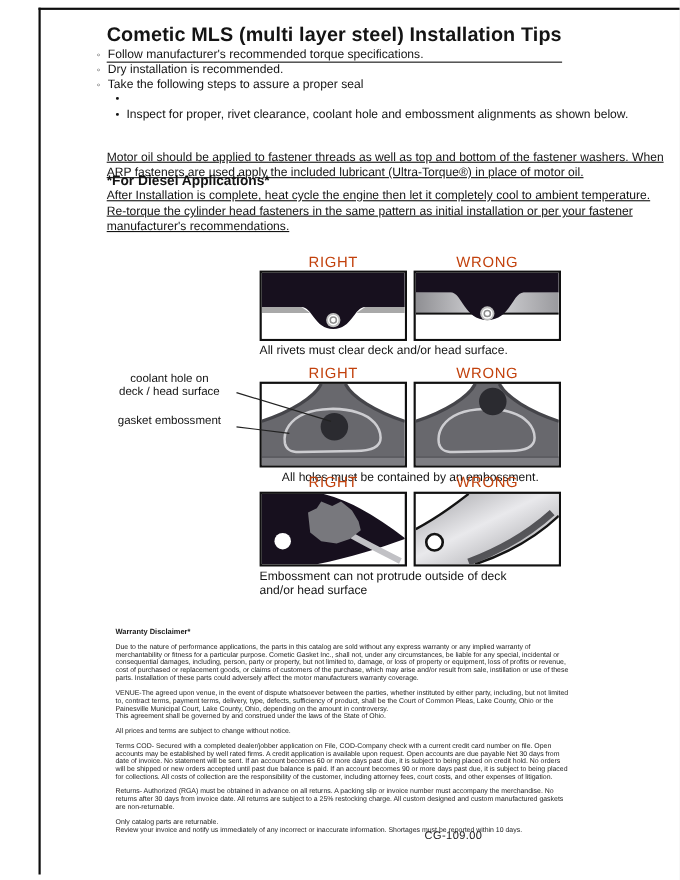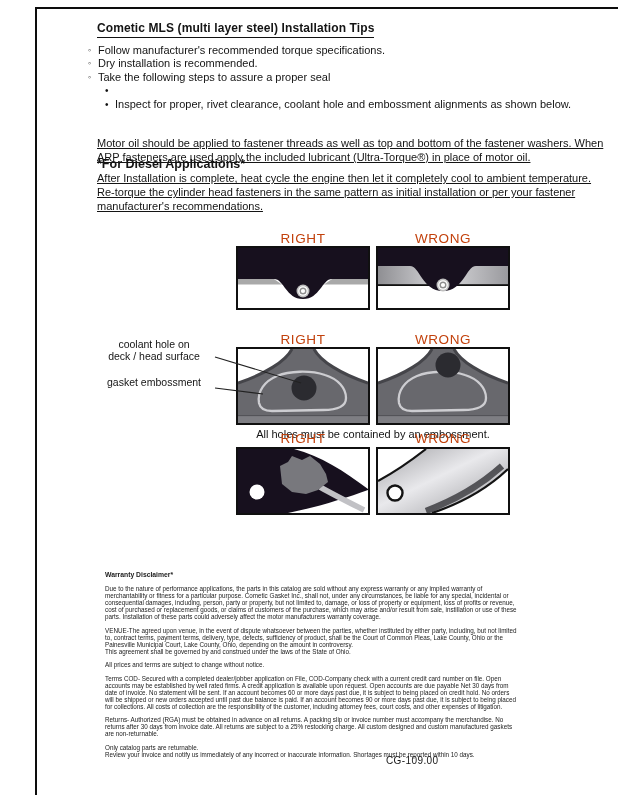--- a/index.html
+++ b/index.html
@@ -4,22 +4,22 @@
 <style>
   html,body{margin:0;padding:0;}
   body{background:#e8e8e8;font-family:"Liberation Sans",sans-serif;}
   #page{position:relative;width:618px;height:800px;background:#ffffff;overflow:hidden;
         color:#141414;-webkit-font-smoothing:antialiased;}
   .abs{position:absolute;}
   
   #border-top{left:35px;top:7px;width:583px;height:2px;background:#0d0d0d;}
   #border-left{left:35px;top:7px;width:2px;height:788px;background:#0d0d0d;}
   
-  #title{left:97px;top:21px;font-size:12px;font-weight:bold;border-bottom:1.6px solid #111;
-         padding-bottom:2px;letter-spacing:.1px;}
+  #title{left:97px;top:21px;font-size:18px;font-weight:bold;border-bottom:1.6px solid #111;
+         padding-bottom:14px;letter-spacing:.1px;}
   .bullets{left:88px;top:44px;font-size:11px;line-height:13.4px;width:520px;}
   .b-row{display:flex;}
   .b-glyph{width:10px;font-size:9px;line-height:13.4px;color:#333;}
   .sub{margin-left:17px;}
   .sub .b-glyph{font-size:10px;color:#111;}
   #diesel-head{left:97px;top:118px;font-size:12.5px;font-weight:bold;margin-top:39px;}
   .para{left:97px;font-size:11px;line-height:14px;width:512px;text-decoration:underline;}
   
   .dlabel{font-size:13.5px;letter-spacing:.6px;color:#c2410c;text-align:center;width:134px;}
   .panel{width:134px;border:2px solid #101010;box-sizing:border-box;background:#fff;}
@@ -97,20 +97,21 @@
       <rect x="0" y="0" width="130" height="60" fill="#ffffff"></rect>
       <rect x="0" y="18" width="130" height="19" fill="url(#g1)"></rect>
       <rect x="0" y="36.2" width="130" height="1.8" fill="#111111"></rect>
       <path d="M0,0 H130 V18 H98 C88,18 86,43 65,43 C44,43 42,18 32,18 H0 Z" fill="#17101e"></path>
       <circle cx="65" cy="37" r="6.5" fill="#bfbfbf"></circle>
       <circle cx="65" cy="37" r="4.8" fill="#ffffff"></circle>
       <circle cx="65" cy="37" r="2.8" fill="#ffffff" stroke="#8f8f8f" stroke-width="1.4"></circle>
     </svg>
   </div>
 
+  <div class="abs caption" style="left:236px;top:313px;width:280px">All rivets must clear deck and/or head surface.</div>
 
   <div class="abs dlabel" style="left:236px;top:332px">RIGHT</div>
   <div class="abs dlabel" style="left:376px;top:332px">WRONG</div>
 
   <div class="abs side-label" style="left:95px;top:338px">
     <div>coolant hole on</div>
     <div>deck / head surface</div>
   </div>
   <div class="abs side-label" style="left:95px;top:376px">gasket embossment</div>
 
@@ -179,20 +180,21 @@
       <rect x="0" y="0" width="130" height="64" fill="url(#g2)"></rect>
       <path d="M0,0 H48 C34,11 15,24 0,32 Z" fill="#ffffff"></path>
       <path d="M48,0 C34,11 15,24 0,32" fill="none" stroke="#141414" stroke-width="2.2"></path>
       <path d="M124,17 C104,35 80,50 48,62" fill="none" stroke="url(#g3)" stroke-width="6.5"></path>
       <path d="M130,20 C111,38 84,54 54,64 H130 Z" fill="#ffffff"></path>
       <path d="M130,20 C111,38 84,54 54,64" fill="none" stroke="#141414" stroke-width="2.2"></path>
       <circle cx="17" cy="44" r="7.5" fill="#ffffff" stroke="#141414" stroke-width="2.4"></circle>
     </svg>
   </div>
 
+  <div class="abs caption" style="left:236px;top:518px;width:255px">Embossment can not protrude outside of deck and/or head surface</div>
 
   <div class="abs" id="disclaimer">
     <div class="dh">Warranty Disclaimer*</div>
     <p>Due to the nature of performance applications, the parts in this catalog are sold without any express warranty or any implied warranty of merchantability or fitness for a particular purpose.  Cometic Gasket Inc., shall not, under any circumstances, be liable for any special, incidental or consequential damages, including, person, party or property, but not limited to, damage, or loss of property or equipment, loss of profits or revenue, cost of purchased or replacement goods, or claims of customers of the purchase, which may arise and/or result from sale, instillation or use of these parts.  Installation of these parts could adversely affect the motor manufacturers warranty coverage.</p>
     <p class="tight">VENUE-The agreed upon venue, in the event of dispute whatsoever between the parties, whether instituted by either party, including, but not limited to, contract terms, payment terms, delivery, type, defects, sufficiency of product, shall be the Court of Common Pleas, Lake County, Ohio or the Painesville Municipal Court, Lake County, Ohio, depending on the amount in controversy.</p>
     <p>This agreement shall be governed by and construed under the laws of the State of Ohio.</p>
     <p>All prices and terms are subject to change without notice.</p>
     <p>Terms COD- Secured with a completed dealer/jobber application on File, COD-Company check with a current credit card number on file.  Open accounts may be established by well rated firms.  A credit application is available upon request.  Open accounts are due payable Net 30 days from date of invoice.  No statement will be sent.  If an account becomes 60 or more days past due, it is subject to being placed on credit hold.  No orders will be shipped or new orders accepted until past due balance is paid.  If an account becomes 90 or more days past due, it is subject to being placed for collections.  All costs of collection are the responsibility of the customer, including attorney fees, court costs, and other expenses of litigation.</p>
     <p>Returns- Authorized (RGA) must be obtained in advance on all returns.  A packing slip or invoice number must accompany the merchandise.  No returns after 30 days from invoice date.  All returns are subject to a 25% restocking charge.  All custom designed and custom manufactured gaskets are non-returnable.</p>
     <p class="tight">Only catalog parts are returnable.</p>

